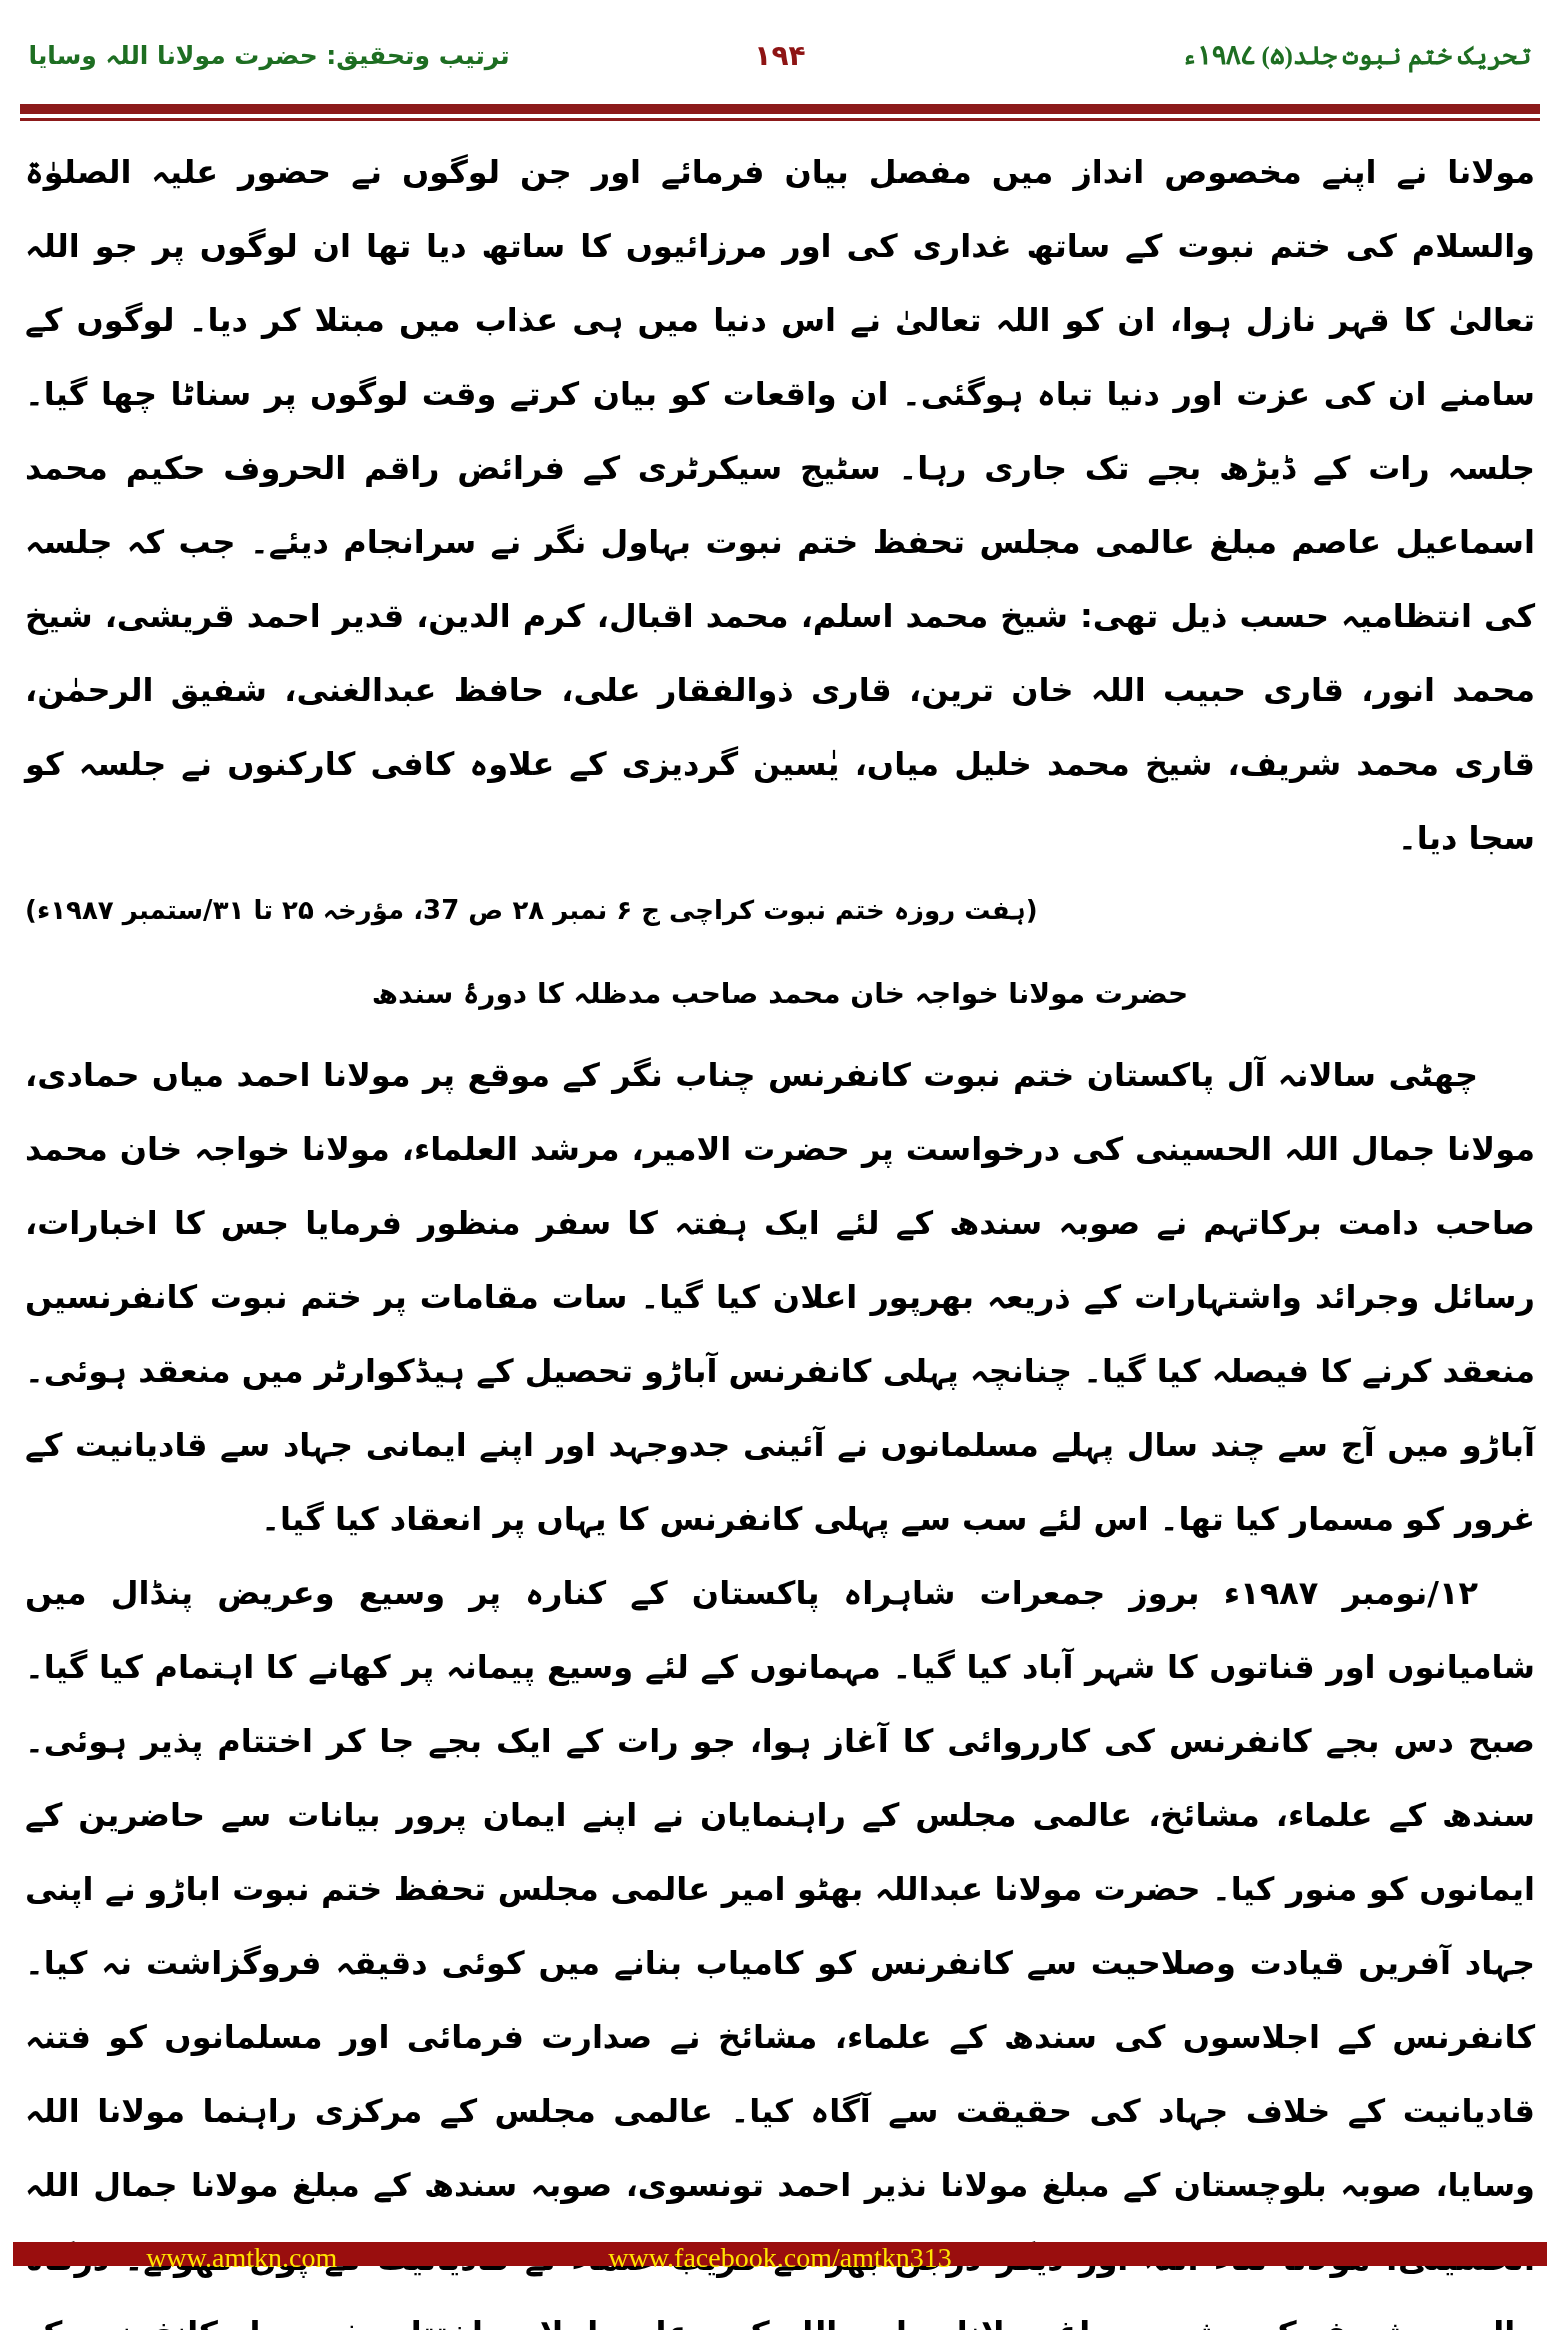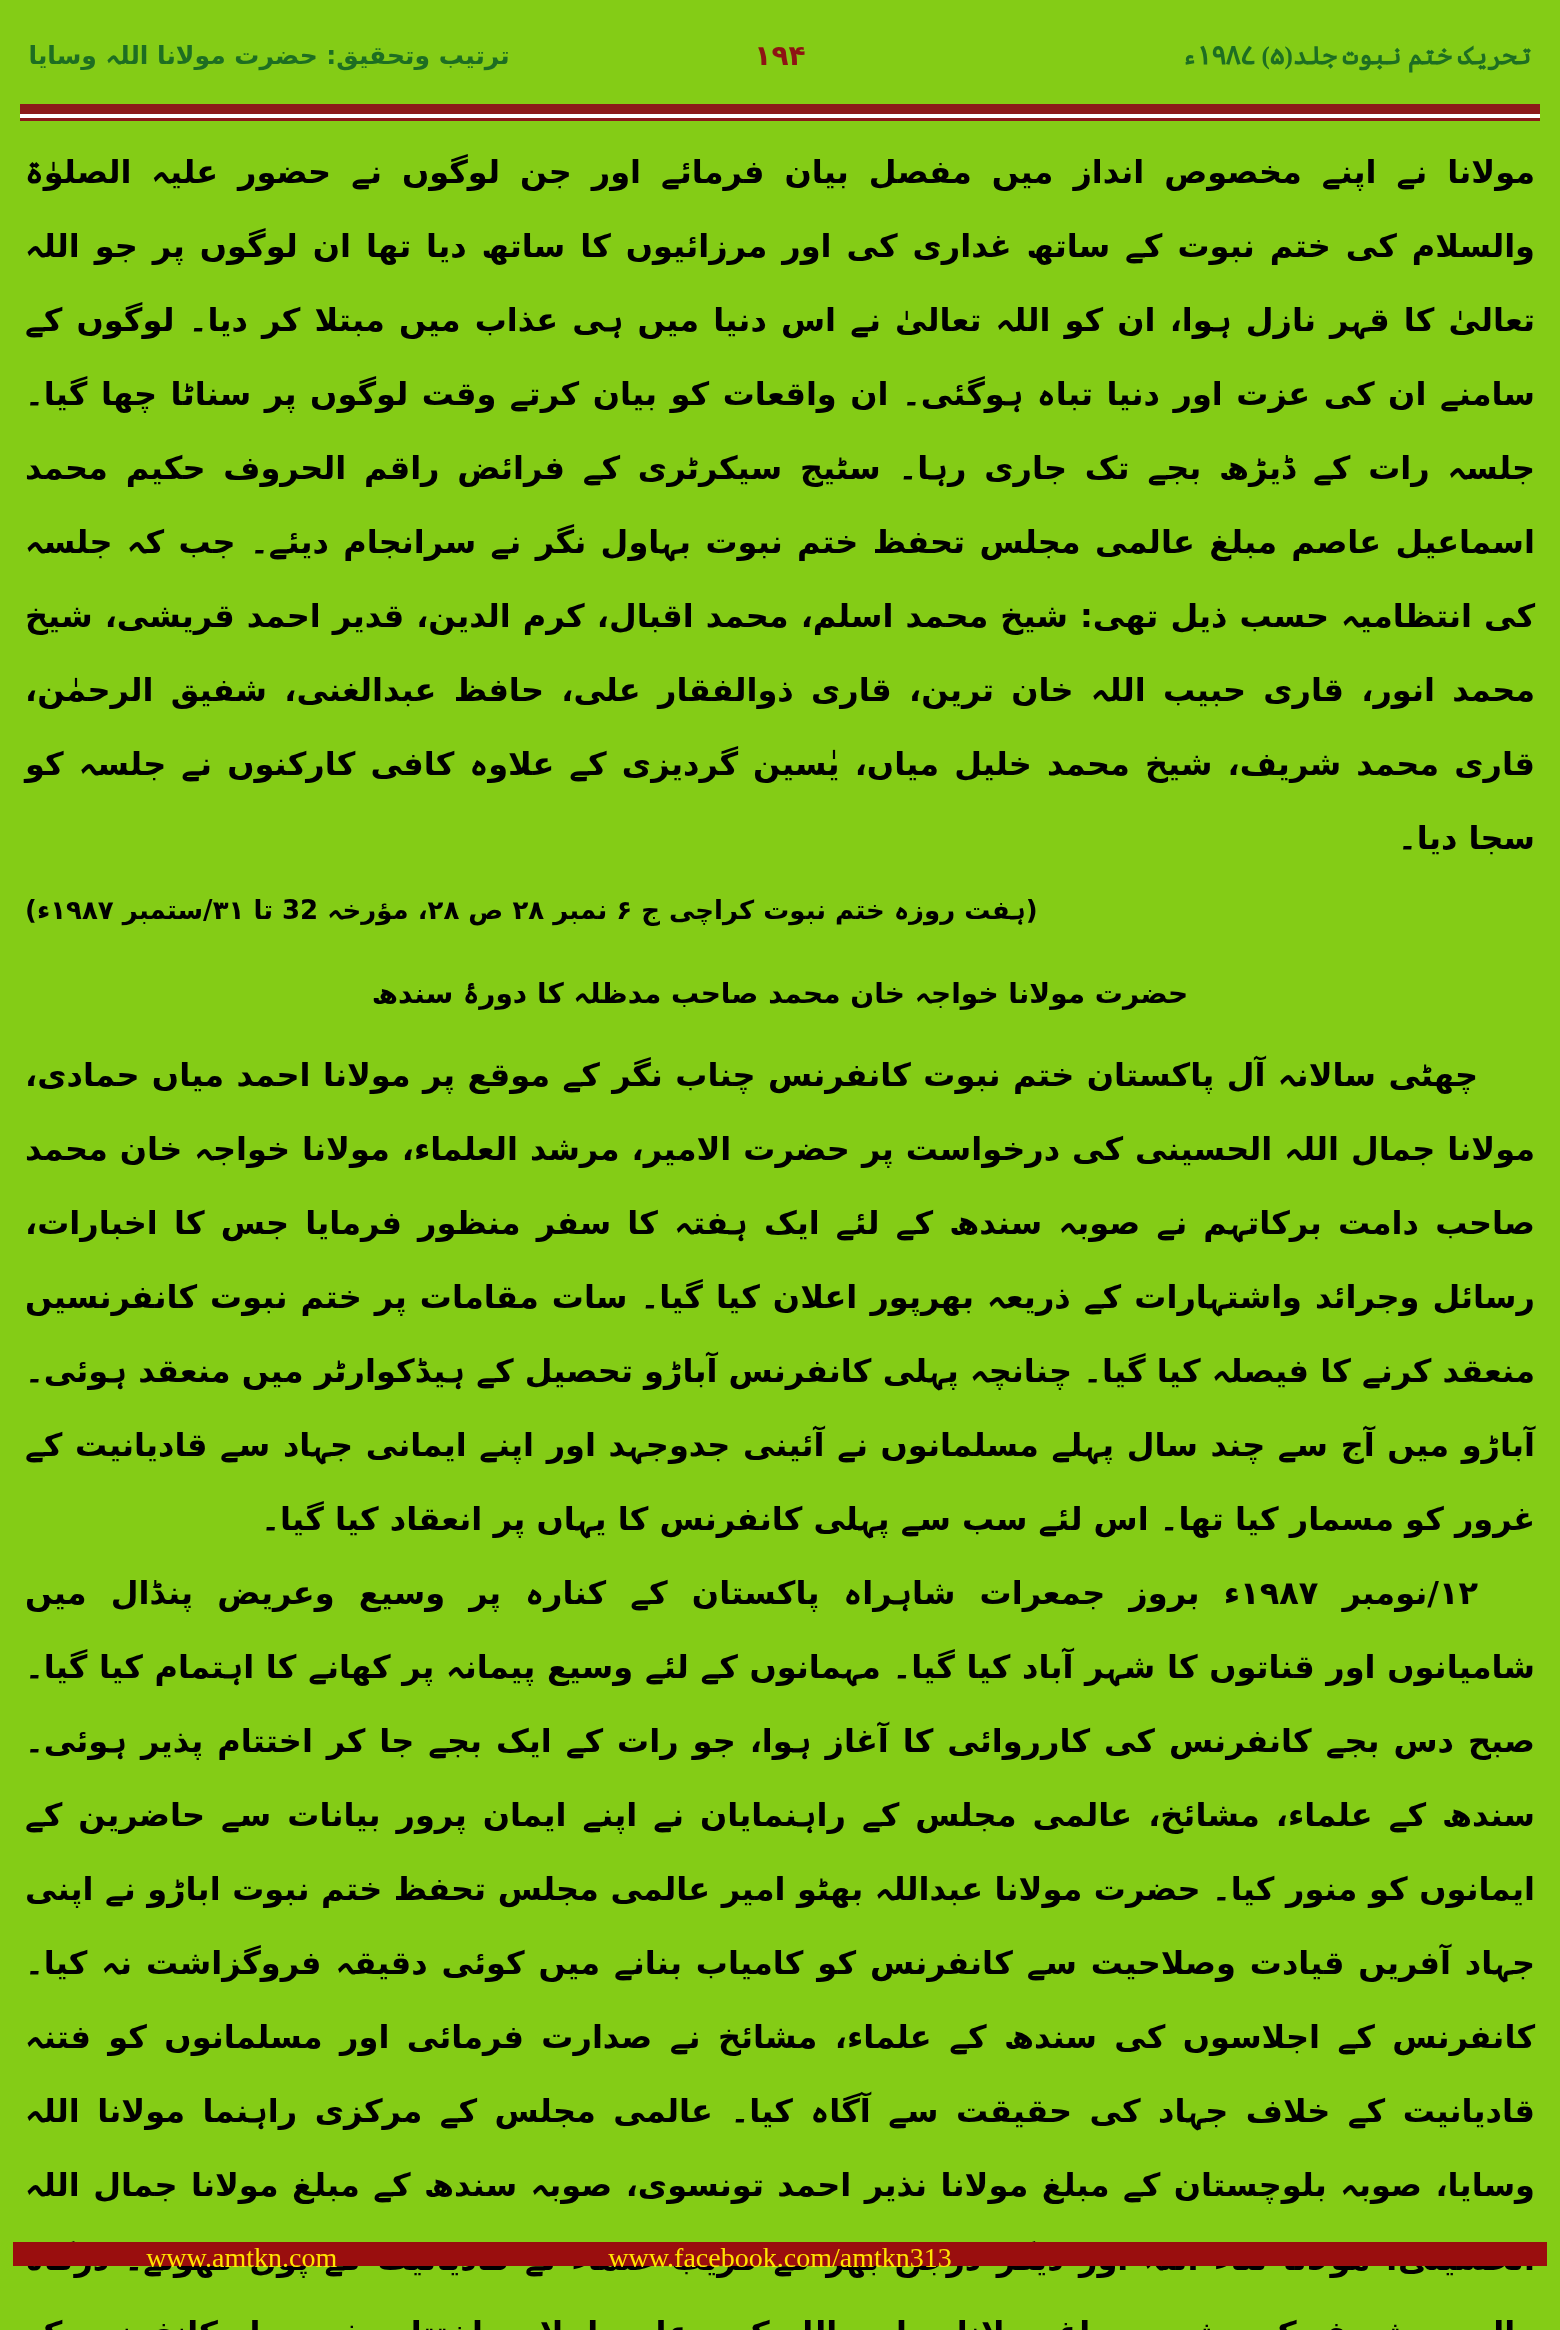--- a/index.html
+++ b/index.html
@@ -1,19 +1,19 @@
 <!DOCTYPE html>
 <html lang="ur" style="font-size:13.4px"><head>
 <meta charset="utf-8">
 <style>
   html,body { margin:0; padding:0; background:#e8e8e8; }
   .page {
     position:relative;
     width:1560px; height:2330px;
-    background:#84cc16;
+    background:#ffffff;
     margin:0 auto;
     overflow:hidden;
     font-family:"DejaVu Sans", sans-serif;
   }
   
   .header {
     display:grid;
     grid-template-columns:1fr auto 1fr;
     align-items:center;
     padding:15px 28.6px 0 28.6px;
@@ -86,21 +86,21 @@
   <div class="rules">
     <div class="rule-thick" style="background: rgb(140, 26, 26);"></div>
     <div class="rule-gap"></div>
     <div class="rule-thin" style="background: rgb(140, 26, 26);"></div>
   </div>
 
   <div class="content">
 
     <p class="para">مولانا نے اپنے مخصوص انداز میں مفصل بیان فرمائے اور جن لوگوں نے حضور علیہ الصلوٰۃ والسلام کی ختم نبوت کے ساتھ غداری کی اور مرزائیوں کا ساتھ دیا تھا ان لوگوں پر جو اللہ تعالیٰ کا قہر نازل ہوا، ان کو اللہ تعالیٰ نے اس دنیا میں ہی عذاب میں مبتلا کر دیا۔ لوگوں کے سامنے ان کی عزت اور دنیا تباہ ہوگئی۔ ان واقعات کو بیان کرتے وقت لوگوں پر سناٹا چھا گیا۔ جلسہ رات کے ڈیڑھ بجے تک جاری رہا۔ سٹیج سیکرٹری کے فرائض راقم الحروف حکیم محمد اسماعیل عاصم مبلغ عالمی مجلس تحفظ ختم نبوت بہاول نگر نے سرانجام دیئے۔ جب کہ جلسہ کی انتظامیہ حسب ذیل تھی: شیخ محمد اسلم، محمد اقبال، کرم الدین، قدیر احمد قریشی، شیخ محمد انور، قاری حبیب اللہ خان ترین، قاری ذوالفقار علی، حافظ عبدالغنی، شفیق الرحمٰن، قاری محمد شریف، شیخ محمد خلیل میاں، یٰسین گردیزی کے علاوہ کافی کارکنوں نے جلسہ کو سجا دیا۔</p>
 
-    <p class="citation">(ہفت روزہ ختم نبوت کراچی ج ۶ نمبر ۲۸ ص ۲۸، مؤرخہ 32 تا ۳۱/ستمبر ۱۹۸۷ء)</p>
+    <p class="citation">(ہفت روزہ ختم نبوت کراچی ج ۶ نمبر ۲۸ ص 37، مؤرخہ ۲۵ تا ۳۱/ستمبر ۱۹۸۷ء)</p>
 
     <div class="sect-heading">حضرت مولانا خواجہ خان محمد صاحب مدظلہ کا دورۂ سندھ</div>
 
     <p class="para indent">چھٹی سالانہ آل پاکستان ختم نبوت کانفرنس چناب نگر کے موقع پر مولانا احمد میاں حمادی، مولانا جمال اللہ الحسینی کی درخواست پر حضرت الامیر، مرشد العلماء، مولانا خواجہ خان محمد صاحب دامت برکاتہم نے صوبہ سندھ کے لئے ایک ہفتہ کا سفر منظور فرمایا جس کا اخبارات، رسائل وجرائد واشتہارات کے ذریعہ بھرپور اعلان کیا گیا۔ سات مقامات پر ختم نبوت کانفرنسیں منعقد کرنے کا فیصلہ کیا گیا۔ چنانچہ پہلی کانفرنس آباڑو تحصیل کے ہیڈکوارٹر میں منعقد ہوئی۔ آباڑو میں آج سے چند سال پہلے مسلمانوں نے آئینی جدوجہد اور اپنے ایمانی جہاد سے قادیانیت کے غرور کو مسمار کیا تھا۔ اس لئے سب سے پہلی کانفرنس کا یہاں پر انعقاد کیا گیا۔</p>
 
 
     <p class="para indent">۱۲/نومبر ۱۹۸۷ء بروز جمعرات شاہراہ پاکستان کے کنارہ پر وسیع وعریض پنڈال میں شامیانوں اور قناتوں کا شہر آباد کیا گیا۔ مہمانوں کے لئے وسیع پیمانہ پر کھانے کا اہتمام کیا گیا۔ صبح دس بجے کانفرنس کی کارروائی کا آغاز ہوا، جو رات کے ایک بجے جا کر اختتام پذیر ہوئی۔ سندھ کے علماء، مشائخ، عالمی مجلس کے راہنمایان نے اپنے ایمان پرور بیانات سے حاضرین کے ایمانوں کو منور کیا۔ حضرت مولانا عبداللہ بھٹو امیر عالمی مجلس تحفظ ختم نبوت اباڑو نے اپنی جہاد آفریں قیادت وصلاحیت سے کانفرنس کو کامیاب بنانے میں کوئی دقیقہ فروگزاشت نہ کیا۔ کانفرنس کے اجلاسوں کی سندھ کے علماء، مشائخ نے صدارت فرمائی اور مسلمانوں کو فتنہ قادیانیت کے خلاف جہاد کی حقیقت سے آگاہ کیا۔ عالمی مجلس کے مرکزی راہنما مولانا اللہ وسایا، صوبہ بلوچستان کے مبلغ مولانا نذیر احمد تونسوی، صوبہ سندھ کے مبلغ مولانا جمال اللہ الحسینی، مولانا ثناء اللہ اور دیگر درجن بھر کے قریب علماء نے قادیانیت کے پول کھولے۔ درگاہ ہالیجی شریف کے چشم وچراغ مولانا ہدایت اللہ کی دعا پر اجلاس اختتام پذیر ہوا۔ کانفرنس کے آخری مقرر خطیب سندھ مولانا عبدالقادر رند کی مثالی خطابت نے کانفرنس کو چار چاند لگا دیئے۔</p>
 
   </div>
 

